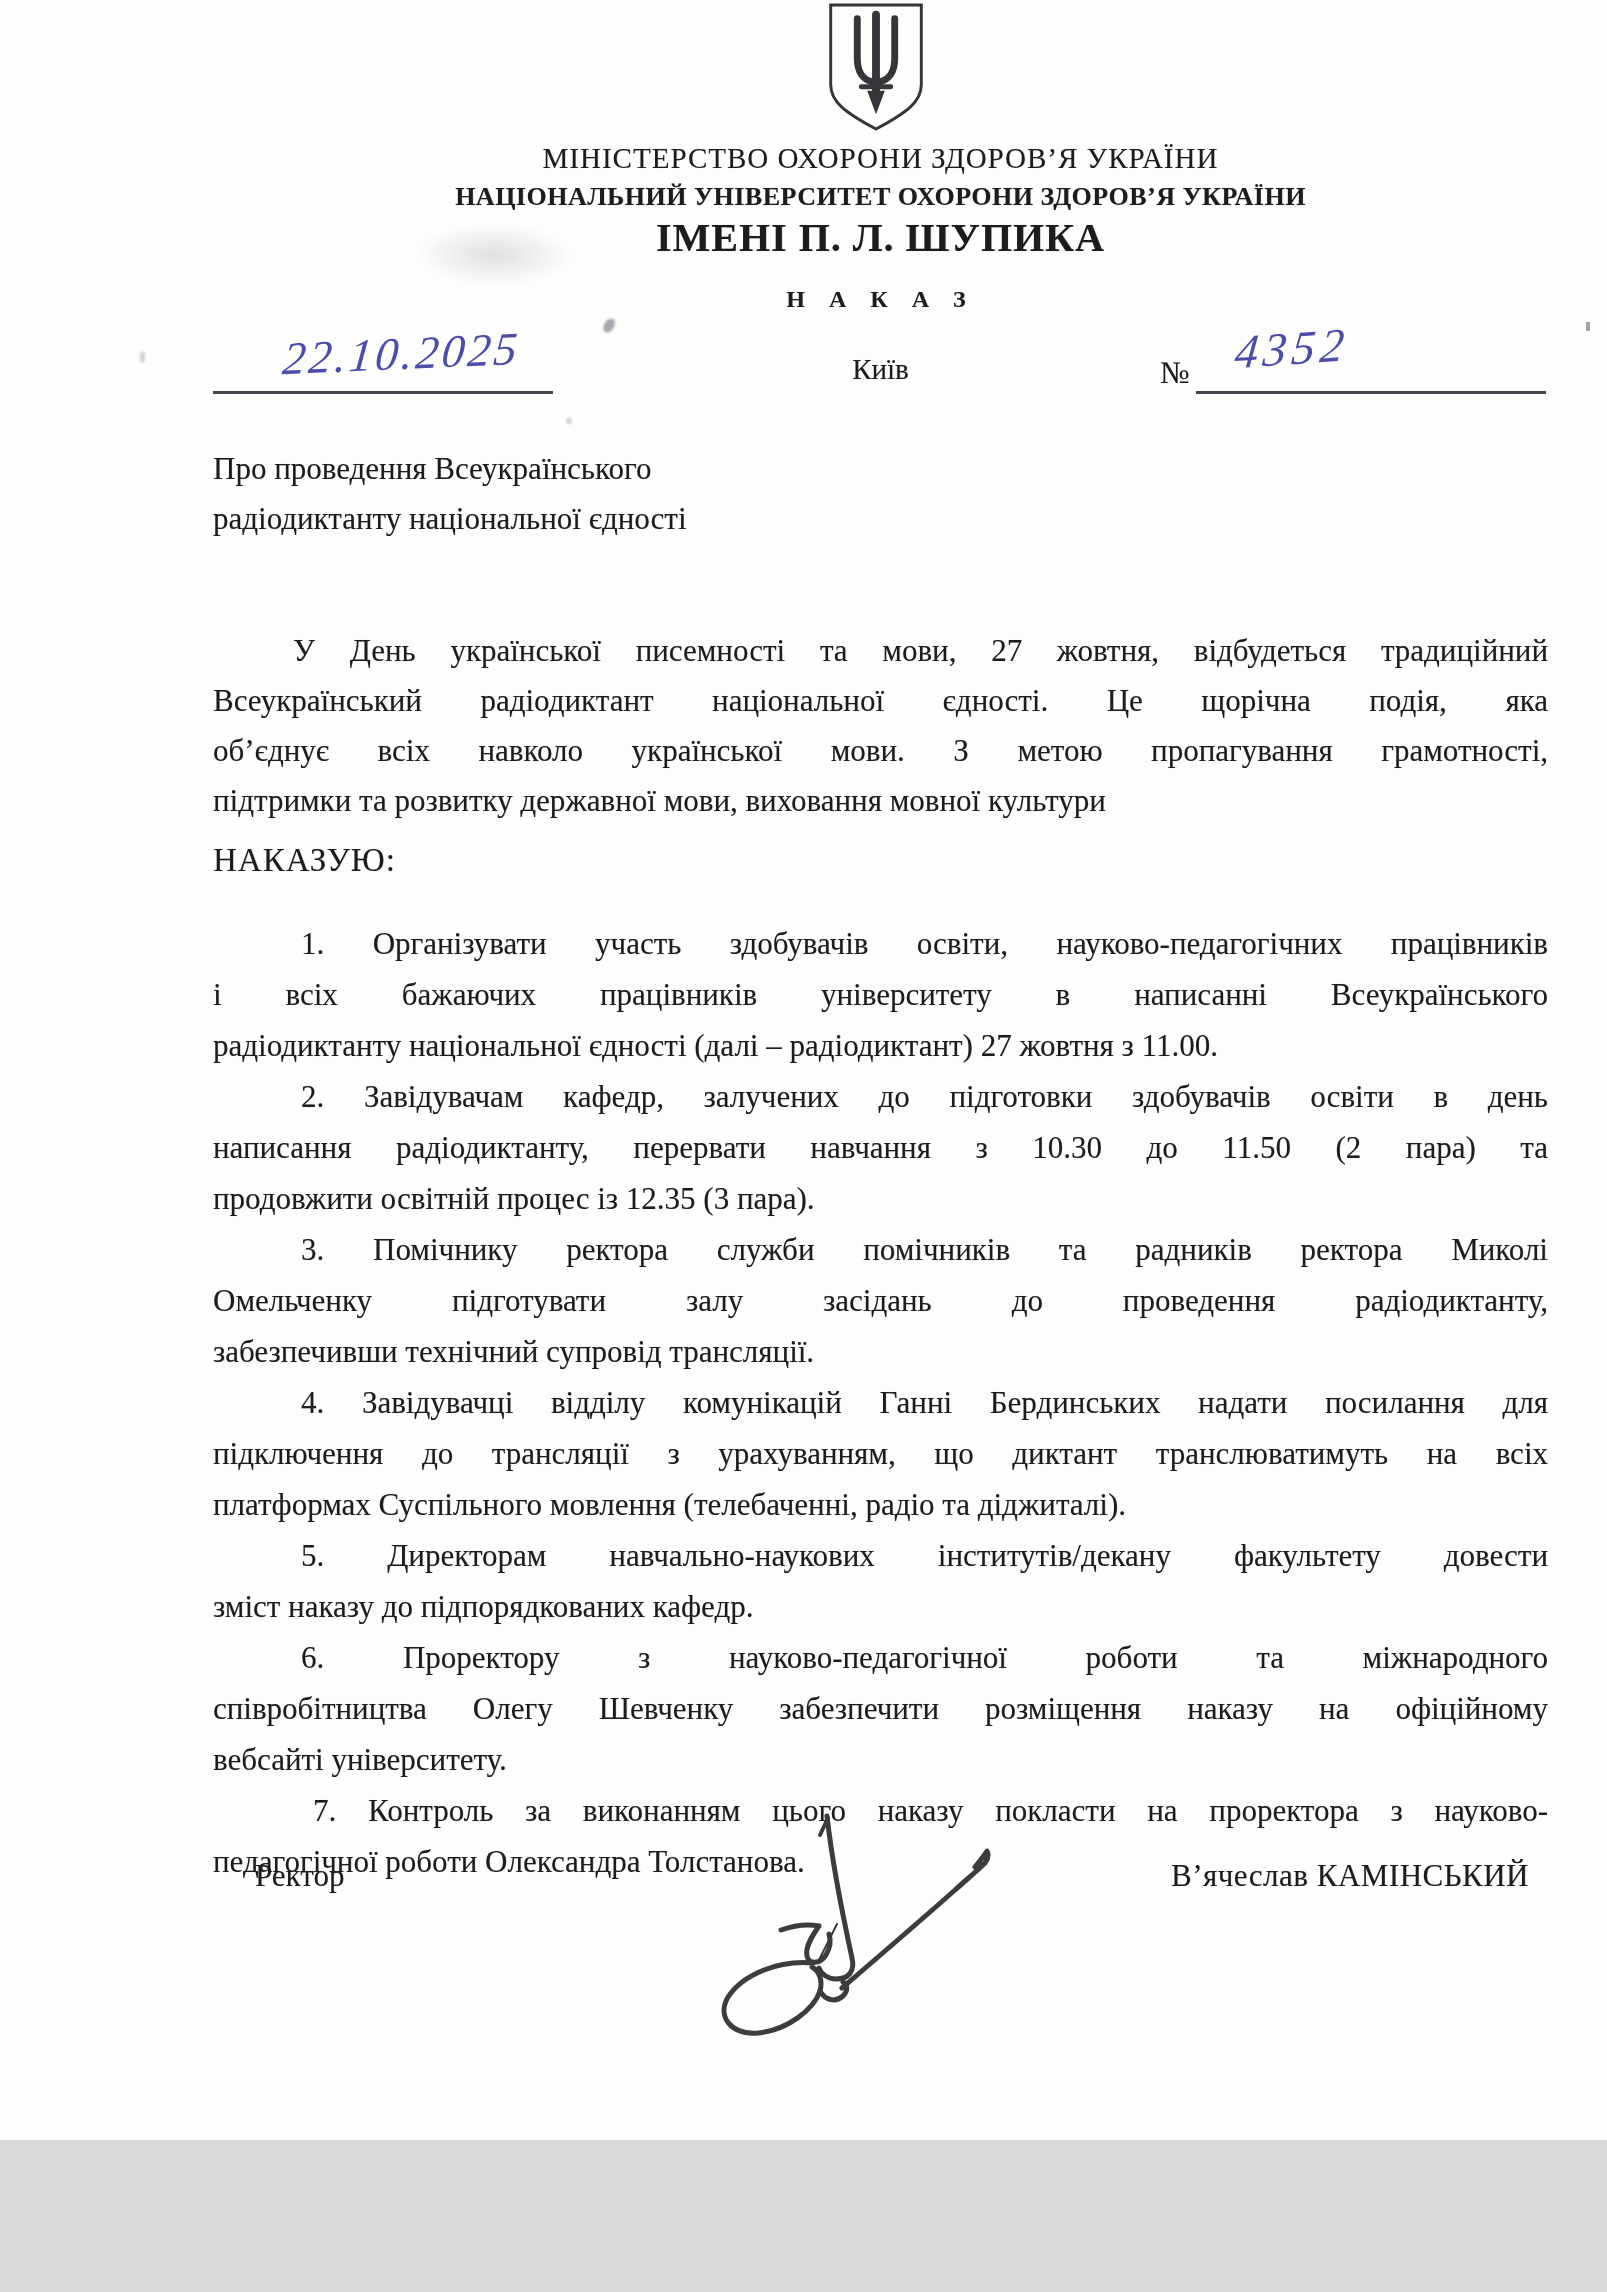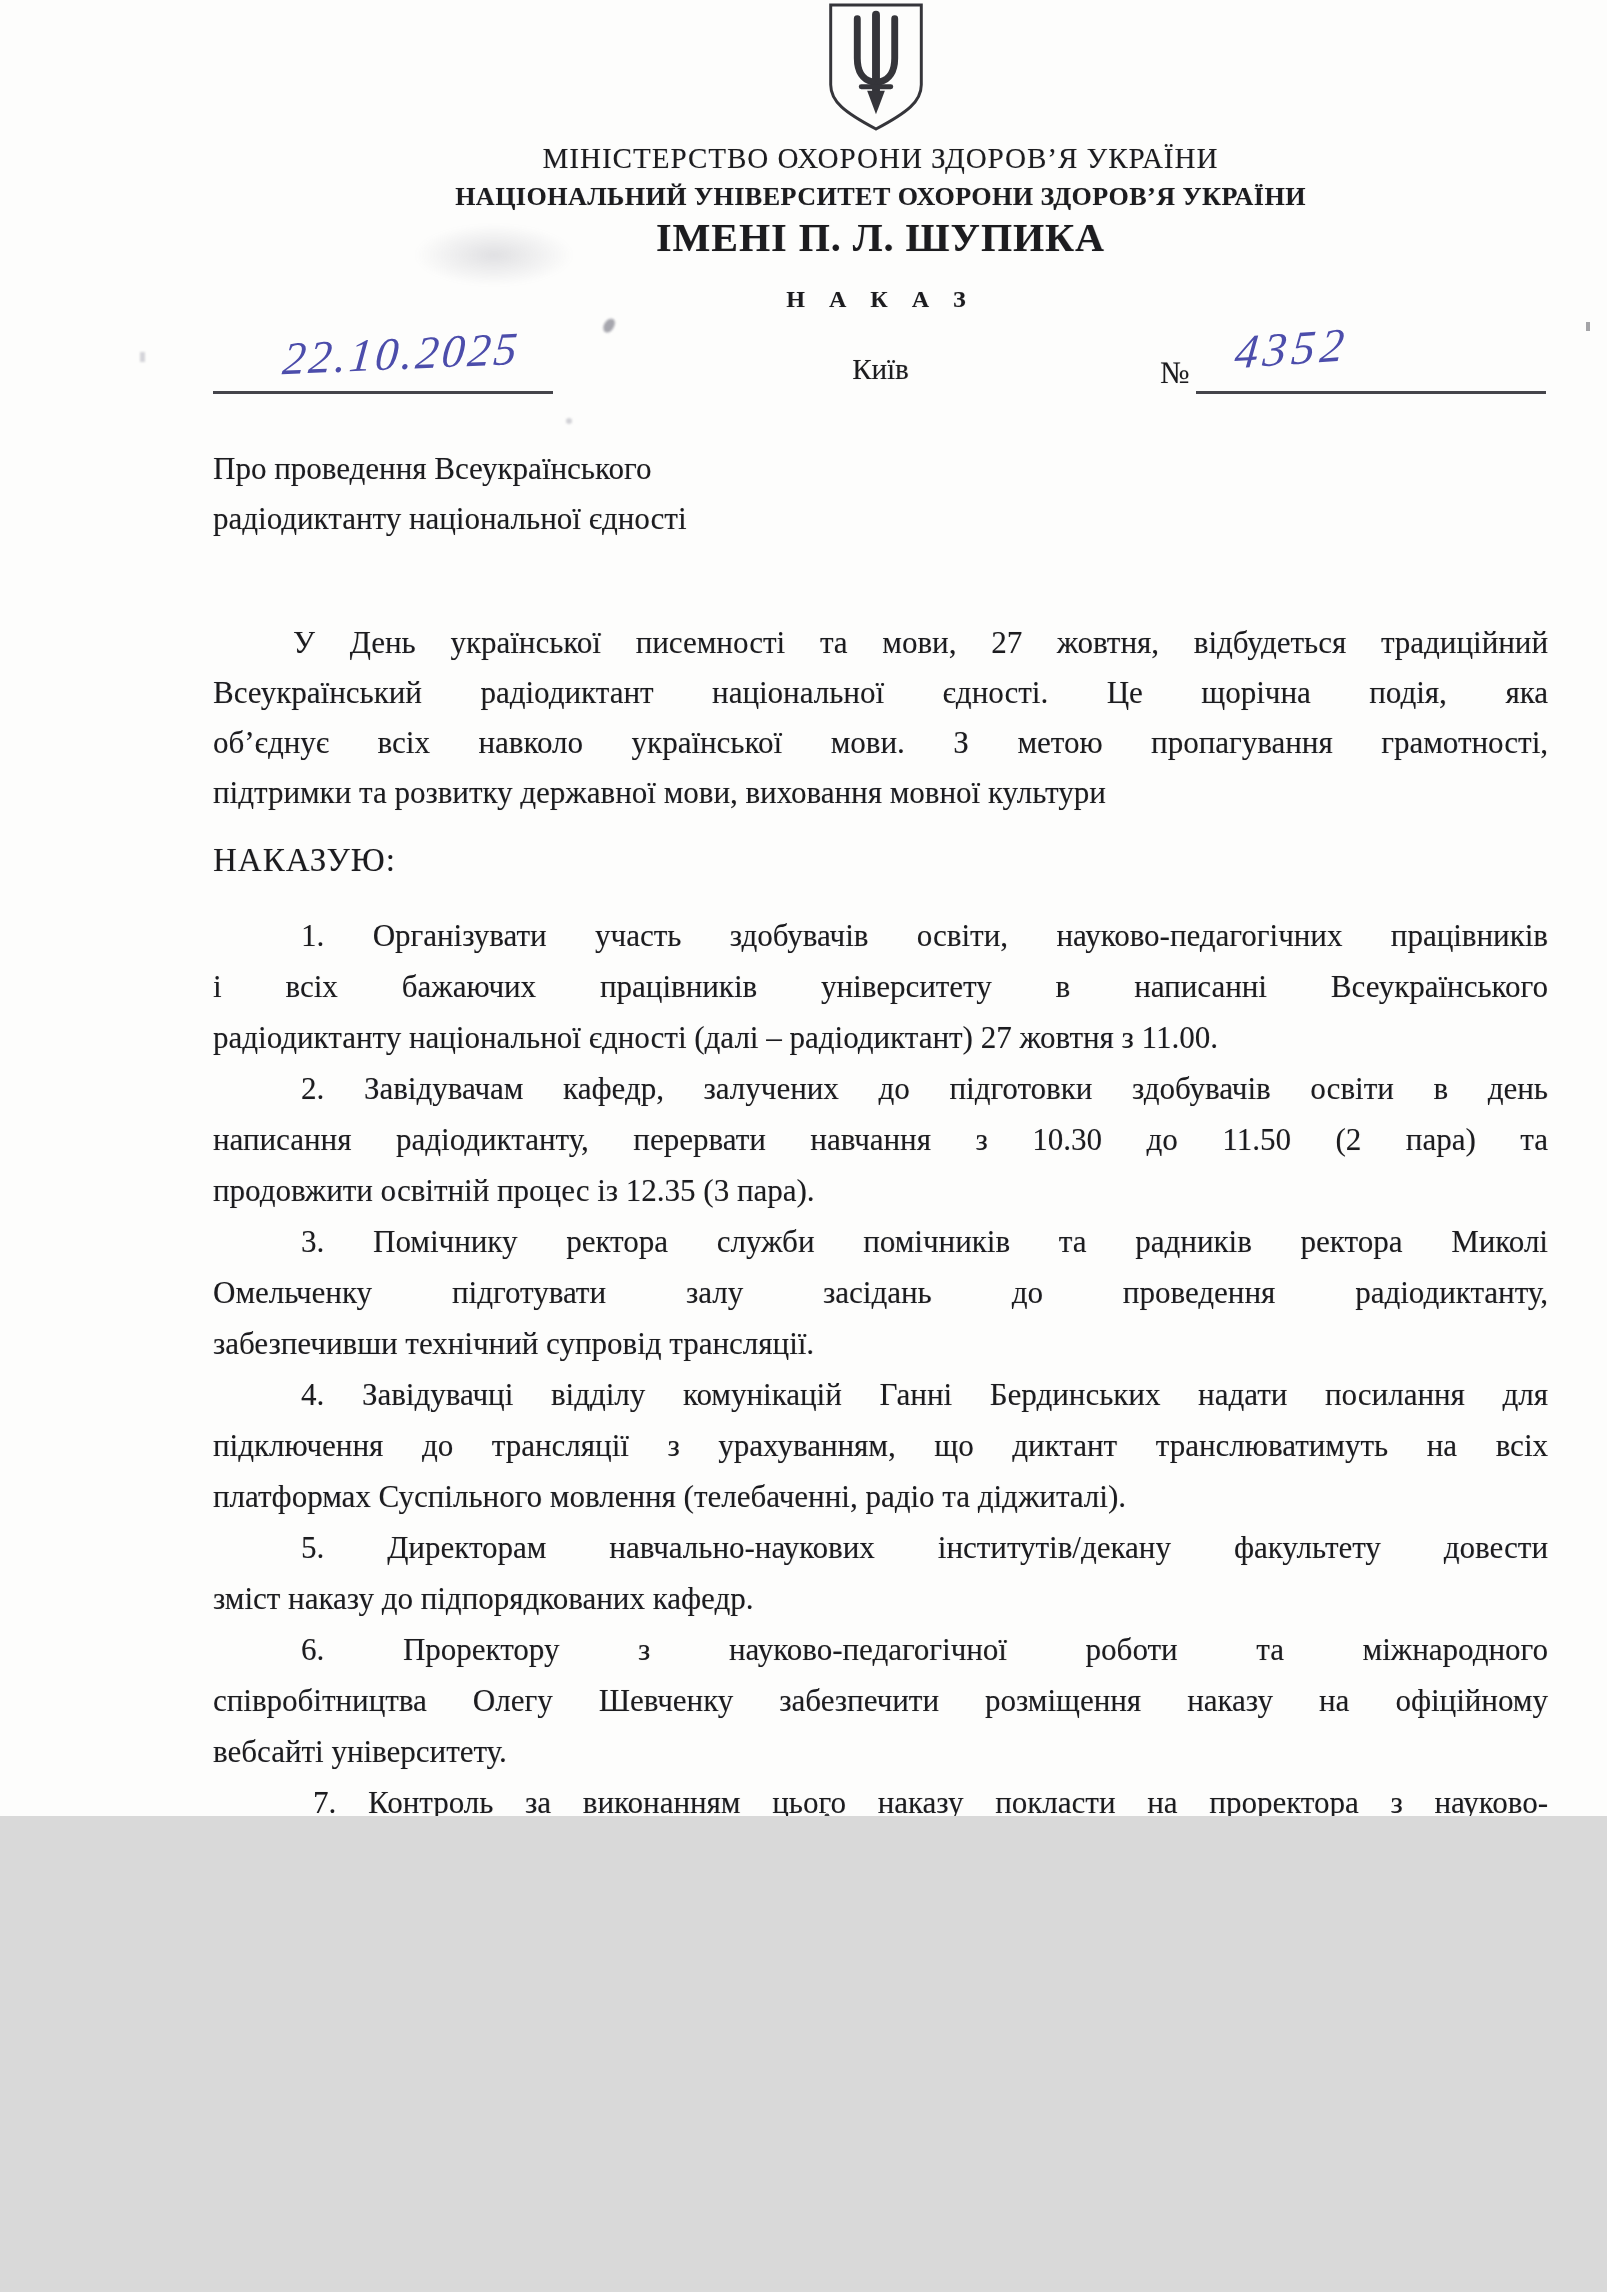--- a/index.html
+++ b/index.html
@@ -1,17 +1,17 @@
 <!DOCTYPE html>
 <html><head>
 <meta charset="utf-8">
 <style>
   html,body {margin:0; padding:0; background:#d9d9d9;}
   .page {
-    position:relative; width:1607px; height:1816px;
+    position:relative; width:1607px; height:2140px;
     background:#fdfdfc; overflow:hidden;
     font-family:"Liberation Serif", serif;
     color:#1c1c1f;
     text-shadow:0.3px 0.3px 0.7px rgba(40,40,45,0.35);
   }
   .content {position:absolute; left:213px; top:0; width:1335px; height:100%;}
 
   
   .emblem {position:absolute; left:824px; top:2px;}
   .hdr {position:absolute; top:140px; left:0; right:0; text-align:center;}
@@ -29,21 +29,21 @@
   .hw-no {position:absolute; left:1022px; top:-4px; font-size:47px; letter-spacing:5px;
     transform:rotate(-4deg) skewX(-10deg);}
   .u-line {position:absolute; height:3px; background:#45454b;}
   .u-date {left:0; top:66px; width:340px;}
   .u-no {left:983px; top:66px; width:350px;}
   .city {position:absolute; left:0; right:0; top:28px; text-align:center; font-size:29px;}
   .no-sign {position:absolute; left:947px; top:30px; font-size:31px;}
 
   
   .subject {position:absolute; top:444px; left:0; font-size:31px; line-height:50px;}
-  .para {position:absolute; left:0; width:100%; font-size:31px;}
+  .para {position:absolute; left:0; width:100%; font-size:31px;margin-top:8px;}
   .intro {top:618px; line-height:50px;}
   .list  {top:910px; line-height:51px;}
   .line {text-align:justify; text-align-last:justify;}
   .line.last {text-align-last:left;}
   .ind  {text-indent:80px;}
   .ind2 {text-indent:88px;}
   .ind3 {text-indent:100px;}
   .decree {position:absolute; top:842px; left:0; font-size:33px; font-weight:normal; letter-spacing:1px;}
 
   

